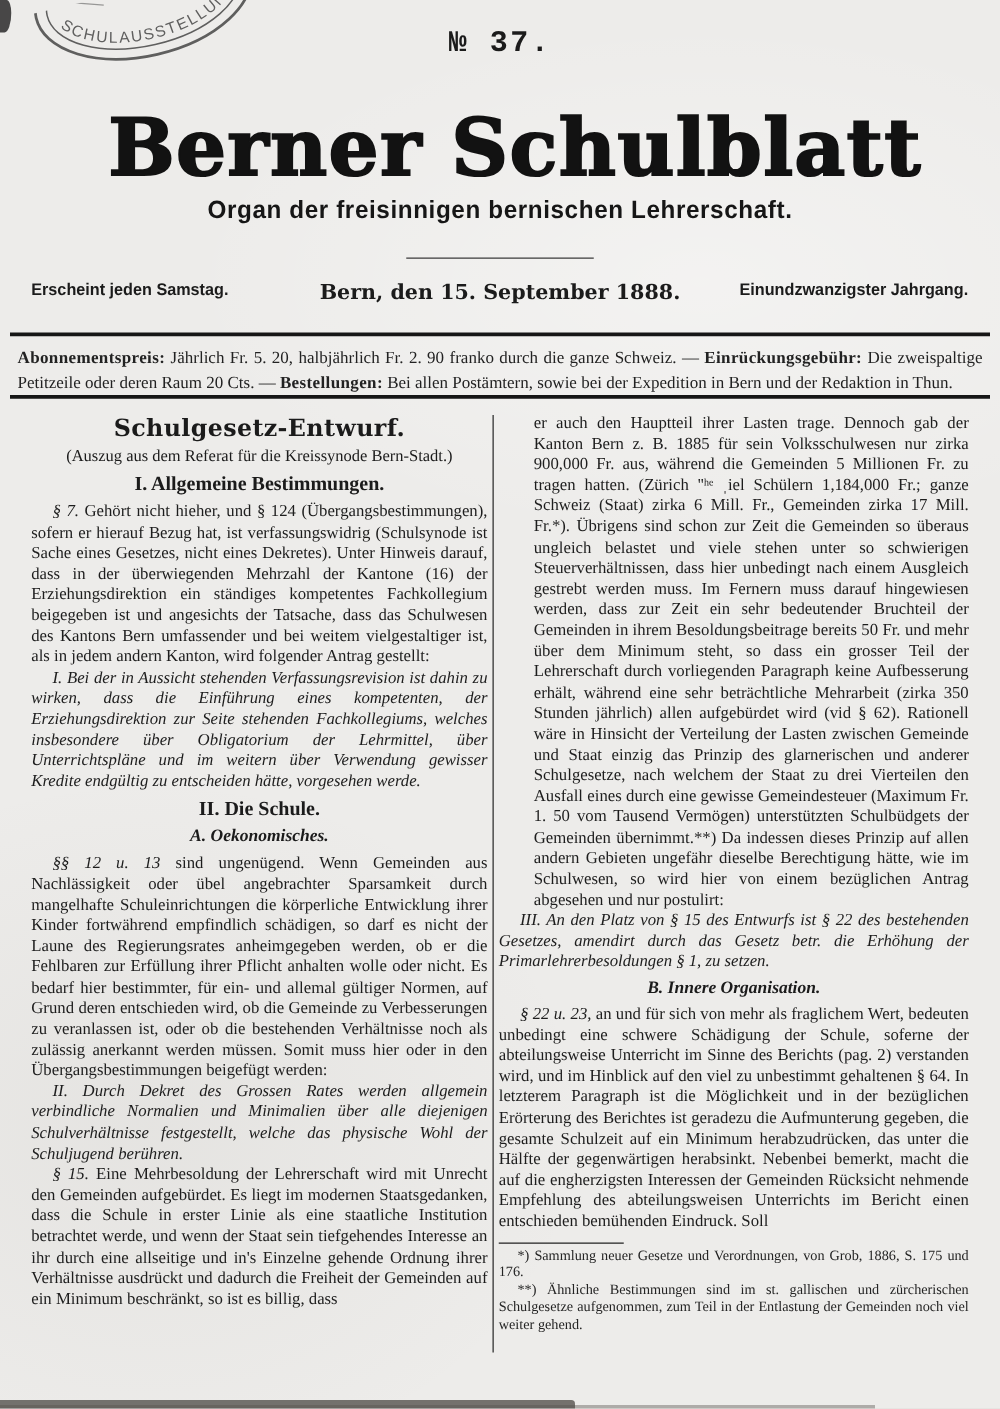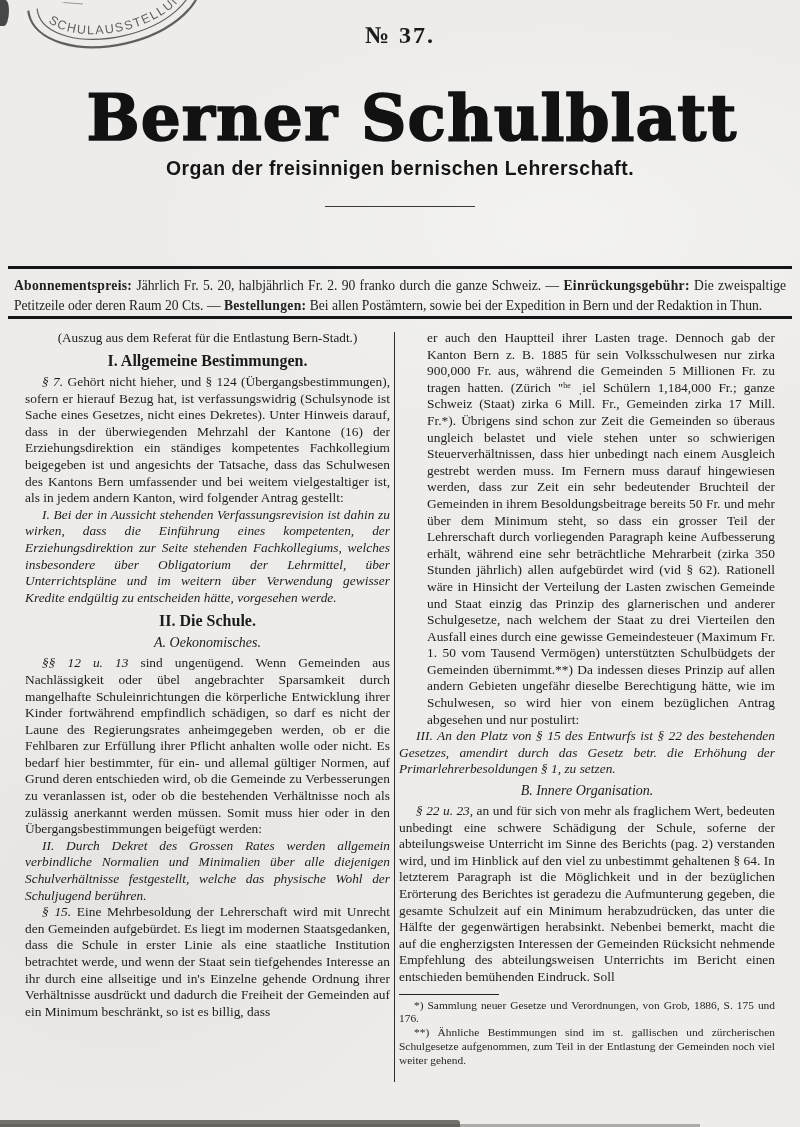--- a/index.html
+++ b/index.html
@@ -8,21 +8,21 @@
     position:relative;width:800px;height:1127px;margin:0 auto;
     background:#edecea;color:#1b1b1b;overflow:hidden;
     background-image:
       radial-gradient(ellipse 600px 300px at 70% 20%, rgba(255,255,255,.35), rgba(0,0,0,0) 70%),
       radial-gradient(ellipse 500px 400px at 15% 80%, rgba(120,115,105,.07), rgba(0,0,0,0) 70%);
   }
   
   .stamp{position:absolute;top:-10px;left:26px;transform:rotate(-13deg);opacity:.8;}
   .corner-blob{position:absolute;top:0;left:0;width:9px;height:26px;background:#2a2a2a;border-radius:0 40% 60% 0;opacity:.85;}
   .issue-no{position:absolute;top:22px;left:0;width:100%;text-align:center;
-    font-family:Liberation Serif, serif;font-weight:bold;font-size:24px;letter-spacing:2px;}
+    font-family:Liberation Mono, monospace;font-weight:bold;font-size:24px;letter-spacing:2px;}
   .np-title{position:absolute;top:62px;left:0;width:100%;text-align:center;margin:12px;
     font-family:"DejaVu Serif",serif;font-weight:bold;font-size:63px;line-height:88px;
     letter-spacing:1px;color:#121212;-webkit-text-stroke:1.6px #121212;}
   .np-subtitle{position:absolute;top:157px;left:0;width:100%;text-align:center;
     font-family:"Liberation Sans",sans-serif;font-weight:bold;font-size:20px;
     letter-spacing:.5px;transform:scaleX(.97);color:#161616;}
   .subtitle-rule{position:absolute;top:206px;left:325px;width:150px;border-top:1.5px solid #3b3b3b;}
   .dateline{position:absolute;top:224px;left:25px;right:25px;display:flex;align-items:baseline;}
   .dl-left,.dl-right{font-family:"Liberation Sans",sans-serif;font-weight:bold;font-size:13.5px;transform:scaleX(.96);}
   .dl-left{transform-origin:left;}
@@ -41,21 +41,21 @@
   .col-divider{width:1px;background:#2d2d2d;margin:2px 4px 45px 4px;}
   .col.right{flex:1;}
   .col p{margin:0;text-align:justify;font-size:13.4px;line-height:16.6px;text-indent:17px;color:#1d1d1d;}
   .col p.noindent{text-indent:0;margin-left:28px;}
   .col p.italic{font-style:italic;}
   .lead{font-style:italic;}
   h2.article-title{margin:2px 0 3px;text-align:center;font-size:19px;font-weight:bold;
     font-family:"DejaVu Serif",serif;letter-spacing:.3px;}
   .article-subtitle{text-align:center;font-size:13.2px;margin:0 0 6px;}
   .heading{text-align:center;font-weight:bold;font-size:16px;margin:6px 0 4px;}
-  .heading-italic{text-align:center;font-style:italic;font-size:14px;margin:5px 0 4px;}
+  .heading-italic{text-align:center;font-style:italic;font-size:14px;margin:5px 0 4px;font-weight:bold;}
   .footnote-rule{width:100px;border-top:1px solid #222;margin:8px 0 4px;}
   p.footnote{font-size:11.4px !important;line-height:13.8px !important;text-indent:15px;color:#242424;}
   
   .bottom-band{position:absolute;left:0;bottom:0;width:460px;height:7px;background:#55524d;opacity:.8;border-radius:0 3px 0 0;}
   .bottom-band2{position:absolute;left:0;bottom:0;width:700px;height:3px;background:#7a7671;opacity:.55;}
 </style>
 </head>
 <body>
 
 <div class="page">
@@ -73,30 +73,36 @@
   </svg>
 
   <div class="issue-no">№ 37.</div>
 
   <h1 class="np-title">Berner Schulblatt</h1>
 
   <div class="np-subtitle">Organ der freisinnigen bernischen Lehrerschaft.</div>
 
   <div class="subtitle-rule"></div>
 
+  <div class="dateline">
+    <span class="dl-left">Erscheint jeden Samstag.</span>
+    <span class="dl-center">Bern, den 15. September 1888.</span>
+    <span class="dl-right">Einundzwanzigster Jahrgang.</span>
+  </div>
 
   <div class="rule rule-top"></div>
 
   <div class="abo" id="abo"><b>Abonnementspreis:</b><span> Jährlich Fr. 5. 20, halbjährlich Fr. 2. 90 franko durch die ganze Schweiz. — </span><b>Einrückungsgebühr:</b><span> Die zweispaltige Petitzeile oder deren Raum 20 Cts. — </span><b>Bestellungen:</b><span> Bei allen Postämtern, sowie bei der Expedition in Bern und der Redaktion in Thun.</span></div>
 
   <div class="rule rule-bottom"></div>
 
   <div class="columns">
     <div class="col left" id="col-left">
-        <div class="article-subtitle">(Auszug aus dem Referat für die Entlastung Bern-Stadt.)</div>
+        <h2 class="article-title">Schulgesetz-Entwurf.</h2>
+        <div class="article-subtitle">(Auszug aus dem Referat für die Kreissynode Bern-Stadt.)</div>
         <div class="heading">I. Allgemeine Bestimmungen.</div>
         <p><span class="lead">§ 7. </span>Gehört nicht hieher, und § 124 (Übergangsbestimmungen), sofern er hierauf Bezug hat, ist verfassungswidrig (Schulsynode ist Sache eines Gesetzes, nicht eines Dekretes). Unter Hinweis darauf, dass in der überwiegenden Mehrzahl der Kantone (16) der Erziehungsdirektion ein ständiges kompetentes Fachkollegium beigegeben ist und angesichts der Tatsache, dass das Schulwesen des Kantons Bern umfassender und bei weitem vielgestaltiger ist, als in jedem andern Kanton, wird folgender Antrag gestellt:</p>
         <p class="italic"><span class="lead">I. </span>Bei der in Aussicht stehenden Verfassungsrevision ist dahin zu wirken, dass die Einführung eines kompetenten, der Erziehungsdirektion zur Seite stehenden Fachkollegiums, welches insbesondere über Obligatorium der Lehrmittel, über Unterrichtspläne und im weitern über Verwendung gewisser Kredite endgültig zu entscheiden hätte, vorgesehen werde.</p>
         <div class="heading">II. Die Schule.</div>
         <div class="heading-italic">A. Oekonomisches.</div>
         <p><span class="lead">§§ 12 u. 13 </span>sind ungenügend. Wenn Gemeinden aus Nachlässigkeit oder übel angebrachter Sparsamkeit durch mangelhafte Schuleinrichtungen die körperliche Entwicklung ihrer Kinder fortwährend empfindlich schädigen, so darf es nicht der Laune des Regierungsrates anheimgegeben werden, ob er die Fehlbaren zur Erfüllung ihrer Pflicht anhalten wolle oder nicht. Es bedarf hier bestimmter, für ein- und allemal gültiger Normen, auf Grund deren entschieden wird, ob die Gemeinde zu Verbesserungen zu veranlassen ist, oder ob die bestehenden Verhältnisse noch als zulässig anerkannt werden müssen. Somit muss hier oder in den Übergangsbestimmungen beigefügt werden:</p>
         <p class="italic"><span class="lead">II. </span>Durch Dekret des Grossen Rates werden allgemein verbindliche Normalien und Minimalien über alle diejenigen Schulverhältnisse festgestellt, welche das physische Wohl der Schuljugend berühren.</p>
         <p><span class="lead">§ 15. </span>Eine Mehrbesoldung der Lehrerschaft wird mit Unrecht den Gemeinden aufgebürdet. Es liegt im modernen Staatsgedanken, dass die Schule in erster Linie als eine staatliche Institution betrachtet werde, und wenn der Staat sein tiefgehendes Interesse an ihr durch eine allseitige und in's Einzelne gehende Ordnung ihrer Verhältnisse ausdrückt und dadurch die Freiheit der Gemeinden auf ein Minimum beschränkt, so ist es billig, dass</p>
       </div>
     <div class="col-divider"></div>

